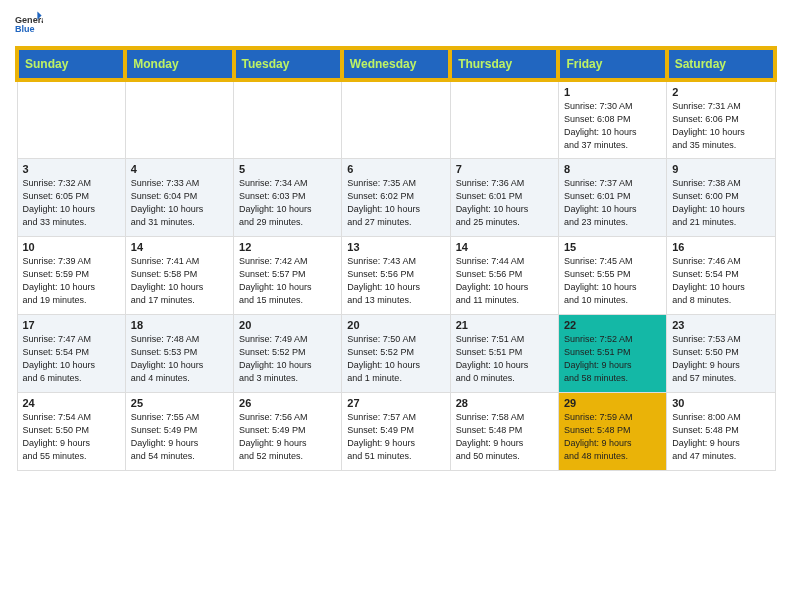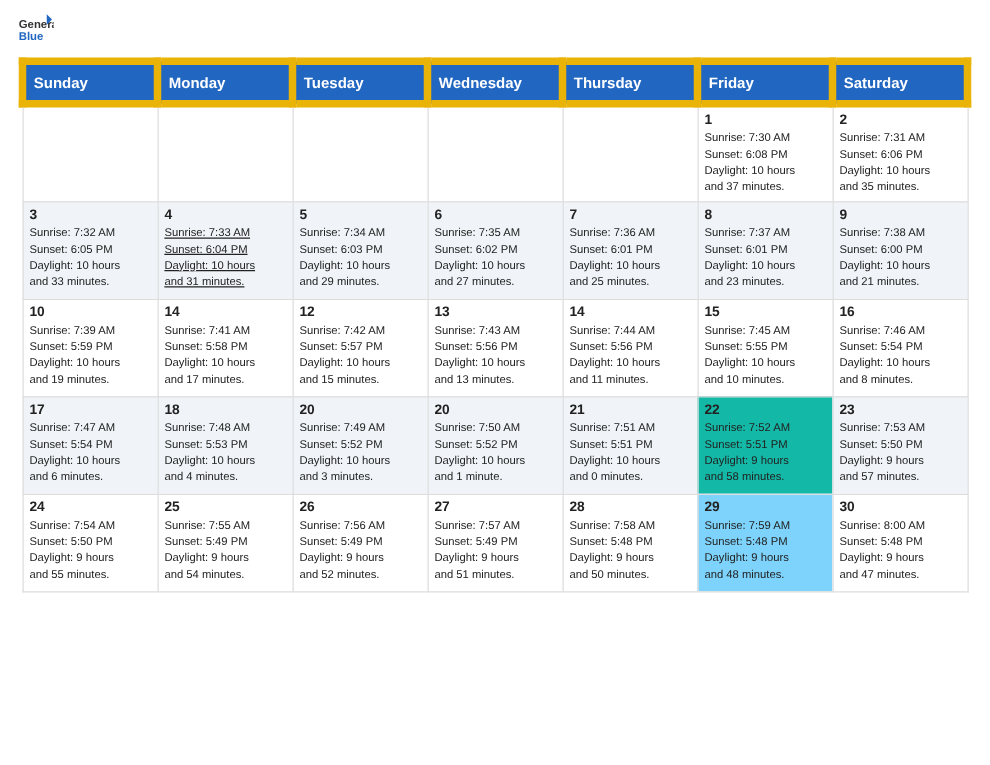--- a/index.html
+++ b/index.html
@@ -41,26 +41,26 @@
     .location {
       font-size: 14px;
       color: #444;
     }
     .calendar {
       width: 100%;
       border-collapse: collapse;
     }
     .calendar th {
       background-color: #2166c0;
-      color: #ffffff;
+      color: #bef264;
       font-size: 12px;
       font-weight: bold;
       padding: 7px 6px;
       text-align: left;
-      border: 6px solid #eab308;
+      border: 4px solid #eab308;
     }
     .calendar td {
       width: calc(100% / 7);
       vertical-align: top;
       padding: 4px 5px;
       font-size: 9.5px;
       color: #222;
       border: 1px solid #ddd;
       background: #fff;
       height: 78px;
@@ -144,21 +144,21 @@
         <tr>
           <td style="background: rgb(240, 244, 248);">
             <span class="day-num">3</span>
             <div class="day-info" style="white-space: pre-line;">Sunrise: 7:32 AM
 Sunset: 6:05 PM
 Daylight: 10 hours
 and 33 minutes.</div>
           </td>
           <td style="background: rgb(240, 244, 248);">
             <span class="day-num">4</span>
-            <div class="day-info" style="white-space: pre-line; text-decoration: underline;">Sunrise: 7:33 AM
+            <div class="day-info" style="white-space: pre-line;">Sunrise: 7:33 AM
 Sunset: 6:04 PM
 Daylight: 10 hours
 and 31 minutes.</div>
           </td>
           <td style="background: rgb(240, 244, 248);">
             <span class="day-num">5</span>
             <div class="day-info" style="white-space: pre-line;">Sunrise: 7:34 AM
 Sunset: 6:03 PM
 Daylight: 10 hours
 and 29 minutes.</div>
@@ -323,21 +323,21 @@
 Daylight: 9 hours
 and 51 minutes.</div>
           </td>
           <td style="background: rgb(255, 255, 255);">
             <span class="day-num">28</span>
             <div class="day-info" style="white-space: pre-line;">Sunrise: 7:58 AM
 Sunset: 5:48 PM
 Daylight: 9 hours
 and 50 minutes.</div>
           </td>
-          <td style="background: #7dd3fc;">
+          <td style="background: #eab308;">
             <span class="day-num">29</span>
             <div class="day-info" style="white-space: pre-line;">Sunrise: 7:59 AM
 Sunset: 5:48 PM
 Daylight: 9 hours
 and 48 minutes.</div>
           </td>
           <td style="background: rgb(255, 255, 255);">
             <span class="day-num">30</span>
             <div class="day-info" style="white-space: pre-line;">Sunrise: 8:00 AM
 Sunset: 5:48 PM

